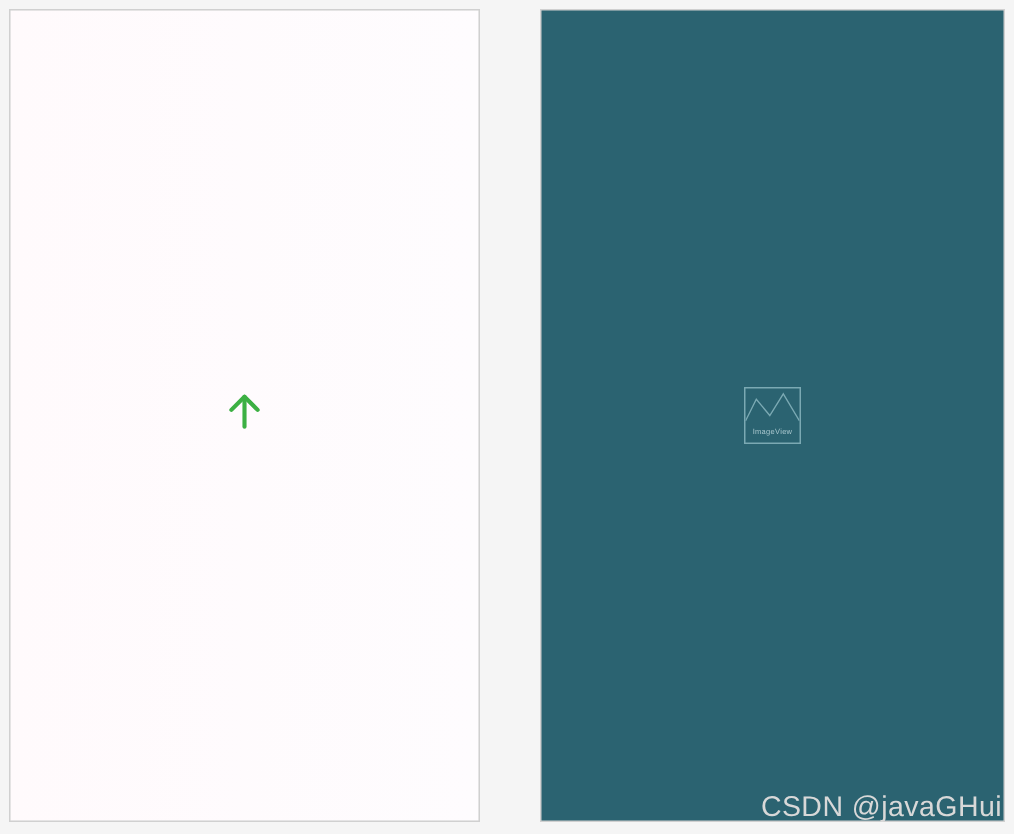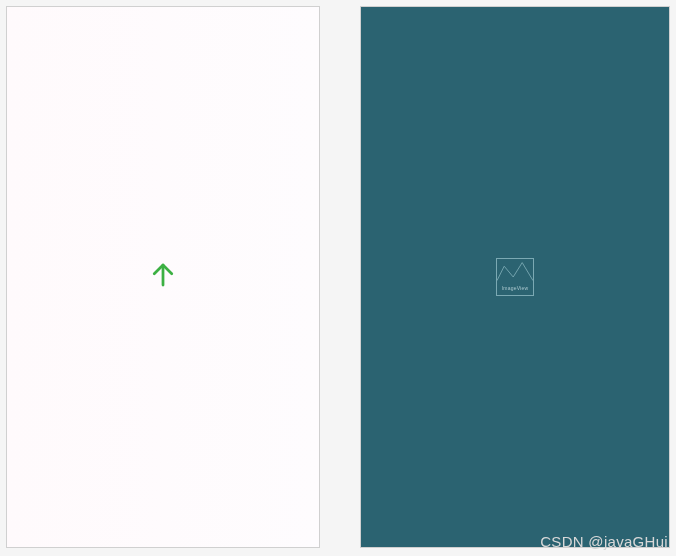--- a/index.html
+++ b/index.html
@@ -61,21 +61,21 @@
     .imageview-label {
       font-size: 5px;
       color: #a8c6cd;
       padding-bottom: 4px;
       letter-spacing: 0.2px;
     }
     .watermark {
       position: absolute;
       bottom: 6px;
       right: 8px;
-      font-size: 15px;
+      font-size: 19px;
       color: #d8d8d8;
       font-family: Arial, sans-serif;
       letter-spacing: 0.3px;
     }
   </style>
 </head>
 <body>
 
 <div class="container">
 

